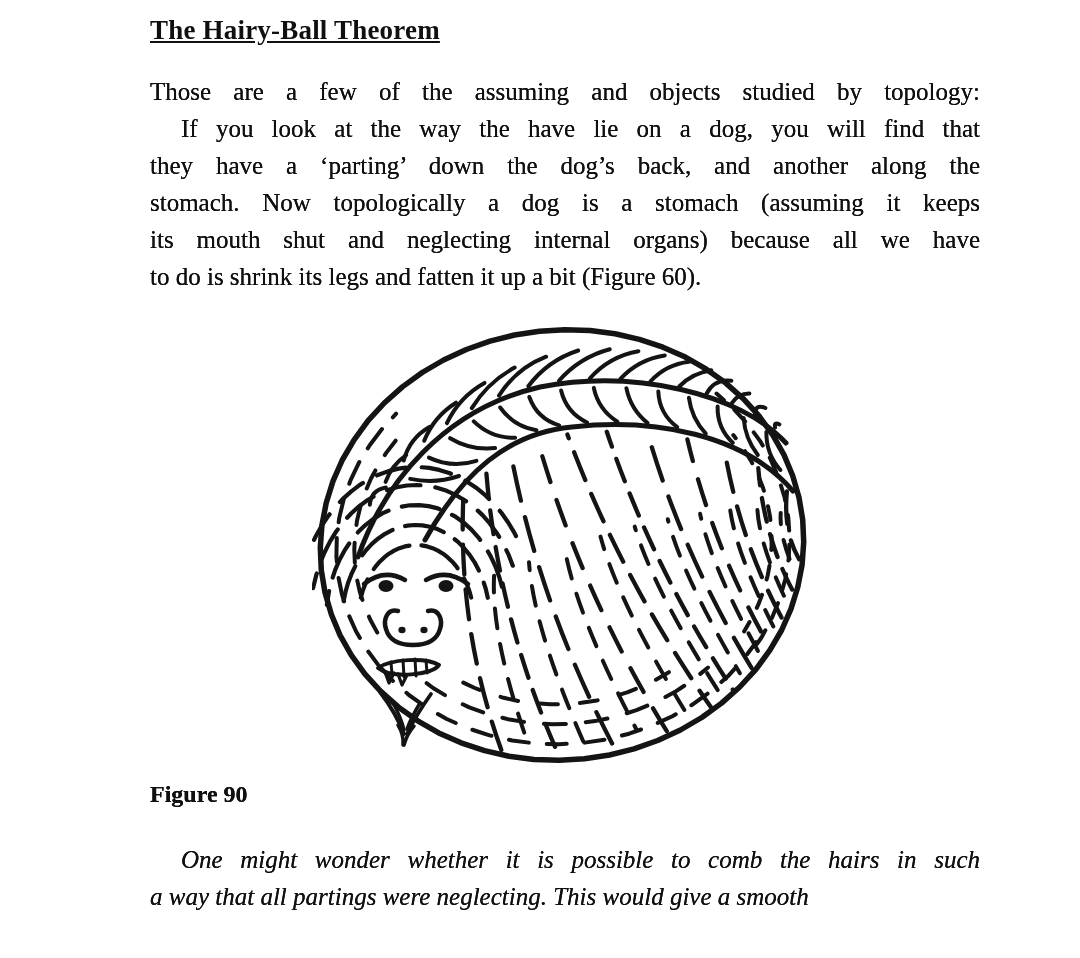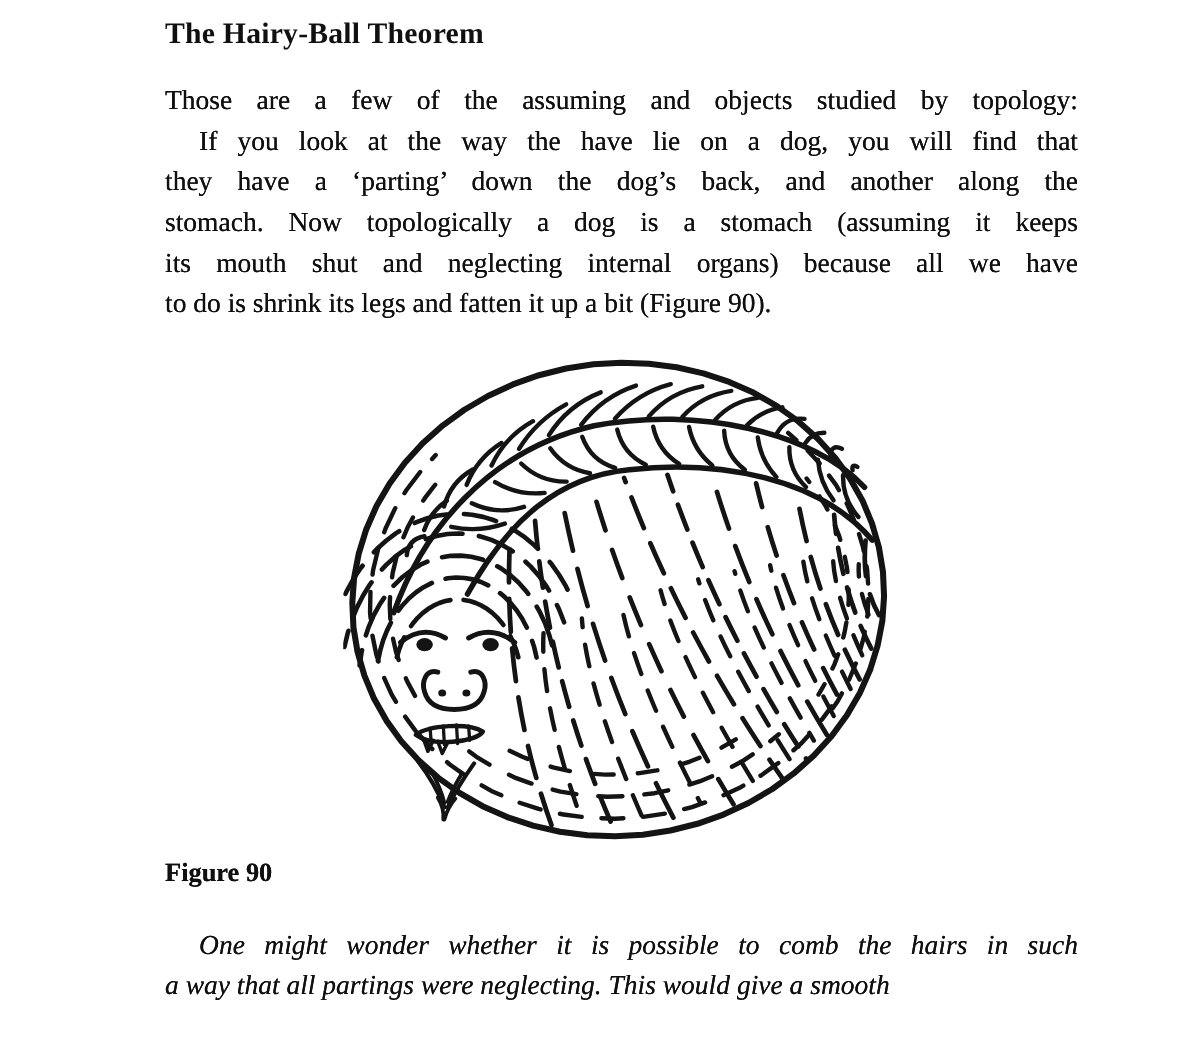--- a/index.html
+++ b/index.html
@@ -5,21 +5,21 @@
   html,body{margin:0;padding:0;}
   body{
     width:1080px;height:958px;overflow:hidden;
     background:#ffffff;
     font-family:"Liberation Serif","DejaVu Serif",serif;
     color:#101010;
   }
   .page{position:relative;width:1080px;height:958px;box-sizing:border-box;
         padding:14px 100px 0 150px;}
   .heading{font-weight:700;font-size:27px;line-height:32px;margin:0 0 27px 0;
-           letter-spacing:0.2px;}
+           letter-spacing:0.2px;text-decoration:underline;}
   .para{font-size:25px;}
   .line{line-height:37px;text-align:justify;text-align-last:justify;
         text-shadow:0 0 0.45px currentColor;}
   .line.lastline{text-align-last:left;}
   .line.indent{text-indent:31px;}
   .figurebox{position:relative;height:452px;margin-top:26px;}
   .figurebox svg{position:absolute;left:162px;top:0;width:500px;height:452px;}
   .caption{font-weight:700;font-size:24px;line-height:30px;
            margin-top:6px;text-shadow:0 0 0.4px currentColor;}
   .after{margin-top:32px;font-style:italic;}
@@ -31,21 +31,21 @@
   <h1 class="heading">The Hairy-Ball Theorem</h1>
 
   <div class="para">
       <div class="line">Those are a few of the assuming and objects studied by topology:</div>
     </div>
   <div class="para">
       <div class="line indent">If you look at the way the have lie on a dog, you will find that</div>
       <div class="line">they have a ‘parting’ down the dog’s back, and another along the</div>
       <div class="line">stomach. Now topologically a dog is a stomach (assuming it keeps</div>
       <div class="line">its mouth shut and neglecting internal organs) because all we have</div>
-      <div class="line lastline">to do is shrink its legs and fatten it up a bit (Figure 90).</div>
+      <div class="line lastline">to do is shrink its legs and fatten it up a bit (Figure 60).</div>
     </div>
 
   <div class="figurebox">
     <svg viewBox="0 0 500 452" role="img" aria-label="Hand-drawn ink sketch of a dog shrunk to a hairy ball: a tilted oval body covered in combed hair with a parting arcing along the back, and a simple face (two eyes, snout nose, toothy mouth with fangs and a chin tuft) on the left side.">
         <path d="M 490.7 198.7 L 491.7 221.2 L 490.1 243.7 L 485.8 266.0 L 479.0 287.9 L 469.7 309.0 L 457.9 329.2 L 443.9 348.3 L 427.7 366.0 L 409.6 382.1 L 389.8 396.5 L 368.4 409.0 L 345.7 419.5 L 322.0 427.9 L 297.5 434.0 L 272.5 437.8 L 247.2 439.3 L 221.9 438.4 L 197.0 435.2 L 172.6 429.6 L 149.1 421.8 L 126.7 411.9 L 105.7 399.8 L 86.2 385.9 L 68.5 370.1 L 52.8 352.8 L 39.3 334.1 L 28.0 314.1 L 19.3 293.2 L 13.0 271.5 L 9.3 249.3 L 8.3 226.8 L 9.9 204.3 L 14.2 182.0 L 21.0 160.1 L 30.3 139.0 L 42.1 118.8 L 56.1 99.7 L 72.3 82.0 L 90.4 65.9 L 110.2 51.5 L 131.6 39.0 L 154.3 28.5 L 178.0 20.1 L 202.5 14.0 L 227.5 10.2 L 252.8 8.7 L 278.1 9.6 L 303.0 12.8 L 327.4 18.4 L 350.9 26.2 L 373.3 36.1 L 394.3 48.2 L 413.8 62.1 L 431.5 77.9 L 447.2 95.2 L 460.7 113.9 L 472.0 133.9 L 480.7 154.8 L 487.0 176.5 L 490.7 198.7" fill="none" stroke="#141414" stroke-width="5.5" stroke-linecap="round" stroke-linejoin="round"></path>
         <path d="M 46,236 C 72,162 132,88 228,66 C 322,48 428,72 474,122" fill="none" stroke="#141414" stroke-width="5" stroke-linecap="round" stroke-linejoin="round"></path>
         <path d="M 113,219 C 150,152 196,112 260,106 C 342,97 432,113 481,170" fill="none" stroke="#141414" stroke-width="5" stroke-linecap="round" stroke-linejoin="round"></path>
         <path d="M 73.9 166.5 Q 59.2 168.9 57.8 183.7" fill="none" stroke="#141414" stroke-width="4" stroke-linecap="round" stroke-linejoin="round"></path>
         <path d="M 94.2 134.1 Q 79.5 144.1 73.6 160.9" fill="none" stroke="#141414" stroke-width="4" stroke-linecap="round" stroke-linejoin="round"></path>
         <path d="M 117.8 105.8 Q 97.6 117.2 91.7 139.5" fill="none" stroke="#141414" stroke-width="4" stroke-linecap="round" stroke-linejoin="round"></path>

